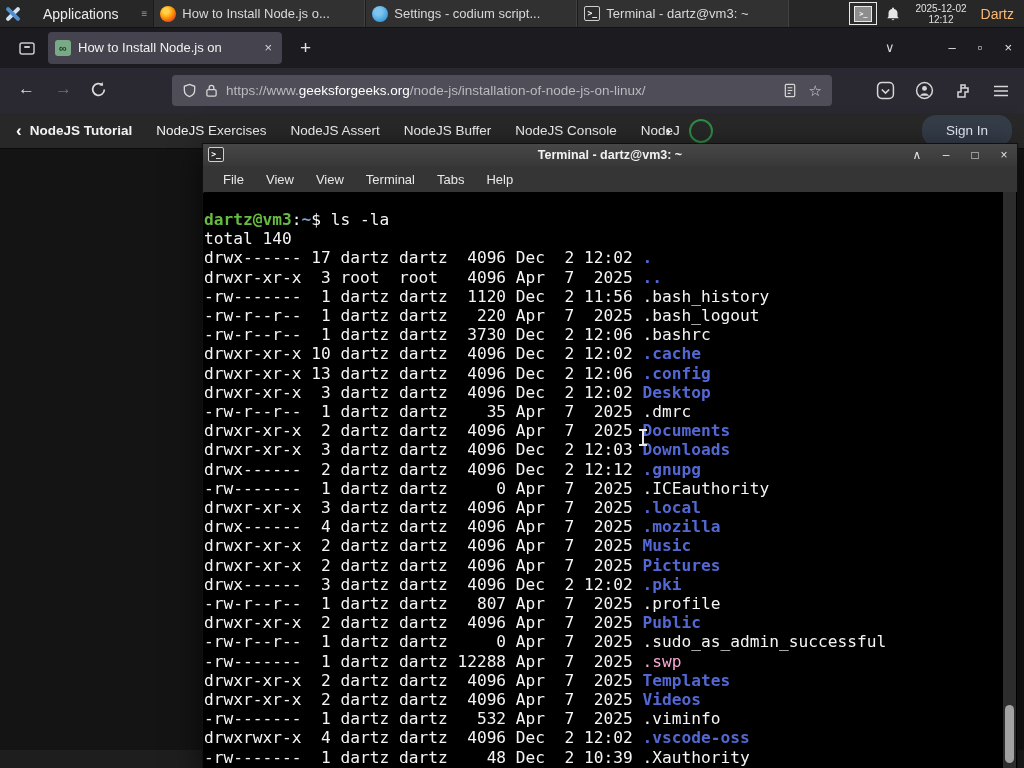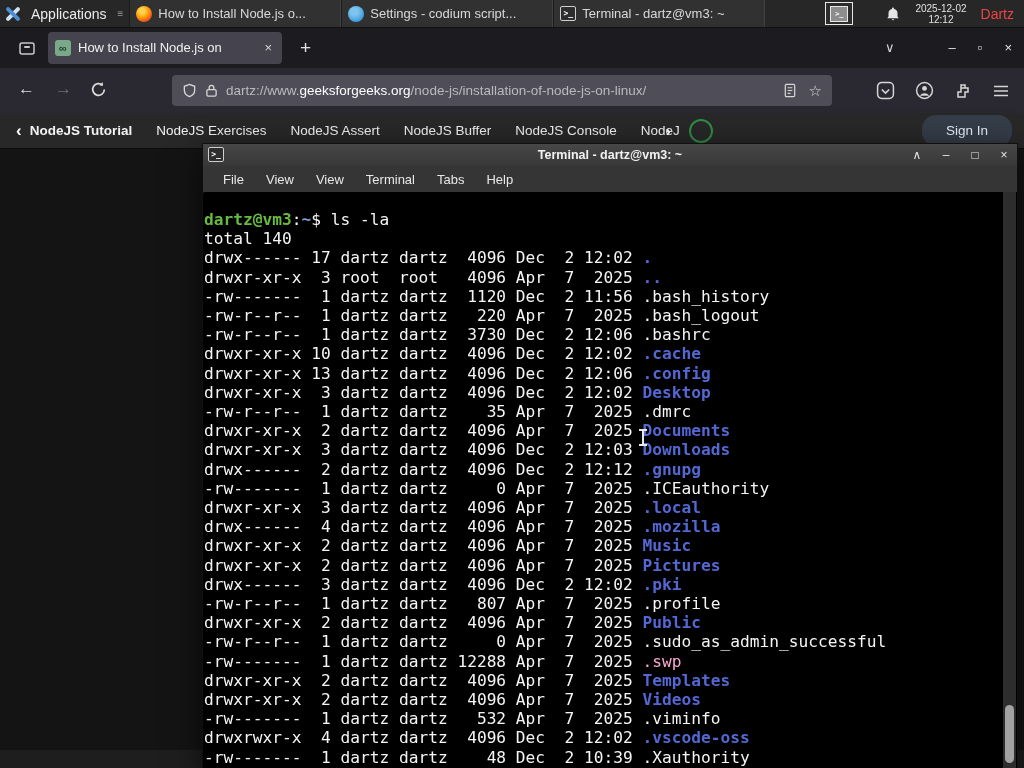--- a/index.html
+++ b/index.html
@@ -2,21 +2,21 @@
 <html><head>
 <meta charset="utf-8">
 <style>
   html,body{margin:0;padding:0;background:#000;}
   .stage{position:relative;width:1024px;height:768px;overflow:hidden;background:#151515;
          font-family:"Liberation Sans",sans-serif;-webkit-font-smoothing:antialiased;}
 
   
   .panel{position:absolute;left:0;top:0;width:1024px;height:27px;background:#272727;
          display:flex;align-items:center;z-index:50;border-bottom:1px solid #111;}
-  .app-btn{display:flex;align-items:center;gap:11px;padding:0 6px 0 4px;height:100%;color:#ececec;font-size:14px;cursor:default;}
+  .app-btn{display:flex;align-items:center;gap:23px;padding:0 6px 0 4px;height:100%;color:#ececec;font-size:14px;cursor:default;}
   .x-logo{width:16px;height:16px;position:relative;display:inline-block;}
   .x-logo:before,.x-logo:after{content:"";position:absolute;left:7px;top:-1px;width:4px;height:18px;border-radius:2px;background:#5f9fe0;}
   .x-logo:before{transform:rotate(45deg);background:#cfe3f5;}
   .x-logo:after{transform:rotate(-45deg);background:#4f8ed2;}
   .menu-lines{color:#9a9a9a;font-size:10px;letter-spacing:0;line-height:9px;}
   .task-area{display:flex;height:100%;}
   .task-btn{width:198px;height:100%;display:flex;align-items:center;gap:6px;padding:0 6px;
             background:#313131;border-left:1px solid #1c1c1c;border-right:1px solid #414141;
             color:#d9d9d9;font-size:13px;overflow:hidden;white-space:nowrap;}
   .task-btn .lbl{overflow:hidden;text-overflow:ellipsis;}
@@ -26,21 +26,21 @@
   .wicon-terminal,.tt-icon{border-radius:2px;background:#2e2e2e;border:1px solid #cfcfcf;
       color:#fff;font-family:"DejaVu Sans Mono",monospace;font-size:8px;font-weight:bold;
       display:flex;align-items:center;justify-content:center;width:14px;height:13px;flex:0 0 auto;}
   .tray{margin-left:60px;display:flex;align-items:center;}
   .tray-term{width:26px;height:21px;border:1px solid #e8e8e8;display:flex;align-items:center;justify-content:center;background:#2c2c2c;}
   .tray-term-inner{width:16px;height:14px;background:#8d8d8d;border:1px solid #e8e8e8;color:#fff;
       font-family:"DejaVu Sans Mono",monospace;font-size:7px;font-weight:bold;display:flex;align-items:center;justify-content:center;}
   .panel-right{margin-left:auto;display:flex;align-items:center;gap:14px;padding-right:10px;height:100%;}
   .bell{width:16px;height:16px;}
   .clock{color:#e2e2e2;font-size:10px;line-height:11px;text-align:center;}
-  .user-name{color:#ef4444;font-size:14px;}
+  .user-name{color:#fdba74;font-size:14px;}
 
   
   .tabbar{position:absolute;left:0;top:27px;width:1024px;height:41px;background:#1b1b20;display:flex;align-items:center;z-index:10;}
   .ffview{margin-left:12px;width:30px;height:30px;display:flex;align-items:center;justify-content:center;border-radius:4px;}
   .tab{margin-left:6px;width:220px;height:32px;background:#45444e;border-radius:4px;display:flex;align-items:center;gap:7px;padding:0 7px;color:#f1f1f1;font-size:13px;}
   .favicon-gfg{width:16px;height:16px;border-radius:3px;background:#7aa98a;color:#143d22;
       display:flex;align-items:center;justify-content:center;font-size:11px;font-weight:bold;flex:0 0 16px;}
   .tab .t-title{flex:1;overflow:hidden;white-space:nowrap;text-overflow:ellipsis;
       -webkit-mask-image:linear-gradient(90deg,#000 80%,transparent);mask-image:linear-gradient(90deg,#000 80%,transparent);}
   .tab-close{color:#d5d5d5;font-size:13px;padding:1px 3px;border-radius:3px;}
@@ -177,21 +177,21 @@
       <path d="M12 1v3.3H8.7z" fill="#dcdcdc"></path>
     </svg>
     <div class="urlbar">
       <svg width="15" height="15" viewBox="0 0 16 16">
         <path d="M8 1.5l5.5 2v4.2c0 3.3-2.3 5.6-5.5 6.8-3.2-1.2-5.5-3.5-5.5-6.8V3.5z" fill="none" stroke="#d6d6d6" stroke-width="1.4"></path>
       </svg>
       <svg width="13" height="15" viewBox="0 0 14 16">
         <rect x="2" y="7" width="10" height="7" rx="1.4" fill="none" stroke="#d6d6d6" stroke-width="1.4"></rect>
         <path d="M4.5 7V5a2.5 2.5 0 0 1 5 0v2" fill="none" stroke="#d6d6d6" stroke-width="1.4"></path>
       </svg>
-      <span class="url-text"><span>dartz://www.</span><span class="domain">geeksforgeeks.org</span><span>/node-js/installation-of-node-js-on-linux/</span></span>
+      <span class="url-text"><span>https://www.</span><span class="domain">geeksforgeeks.org</span><span>/node-js/installation-of-node-js-on-linux/</span></span>
       <span class="url-right">
         <svg width="14" height="15" viewBox="0 0 14 16">
           <rect x="2" y="1.5" width="10" height="13" rx="1.2" fill="none" stroke="#d6d6d6" stroke-width="1.3"></rect>
           <path d="M4.5 5h5M4.5 8h5M4.5 11h3" stroke="#d6d6d6" stroke-width="1.2"></path>
         </svg>
         <span class="star">☆</span>
       </span>
     </div>
     <div class="nb-right">
       <svg width="19" height="19" viewBox="0 0 18 18">

